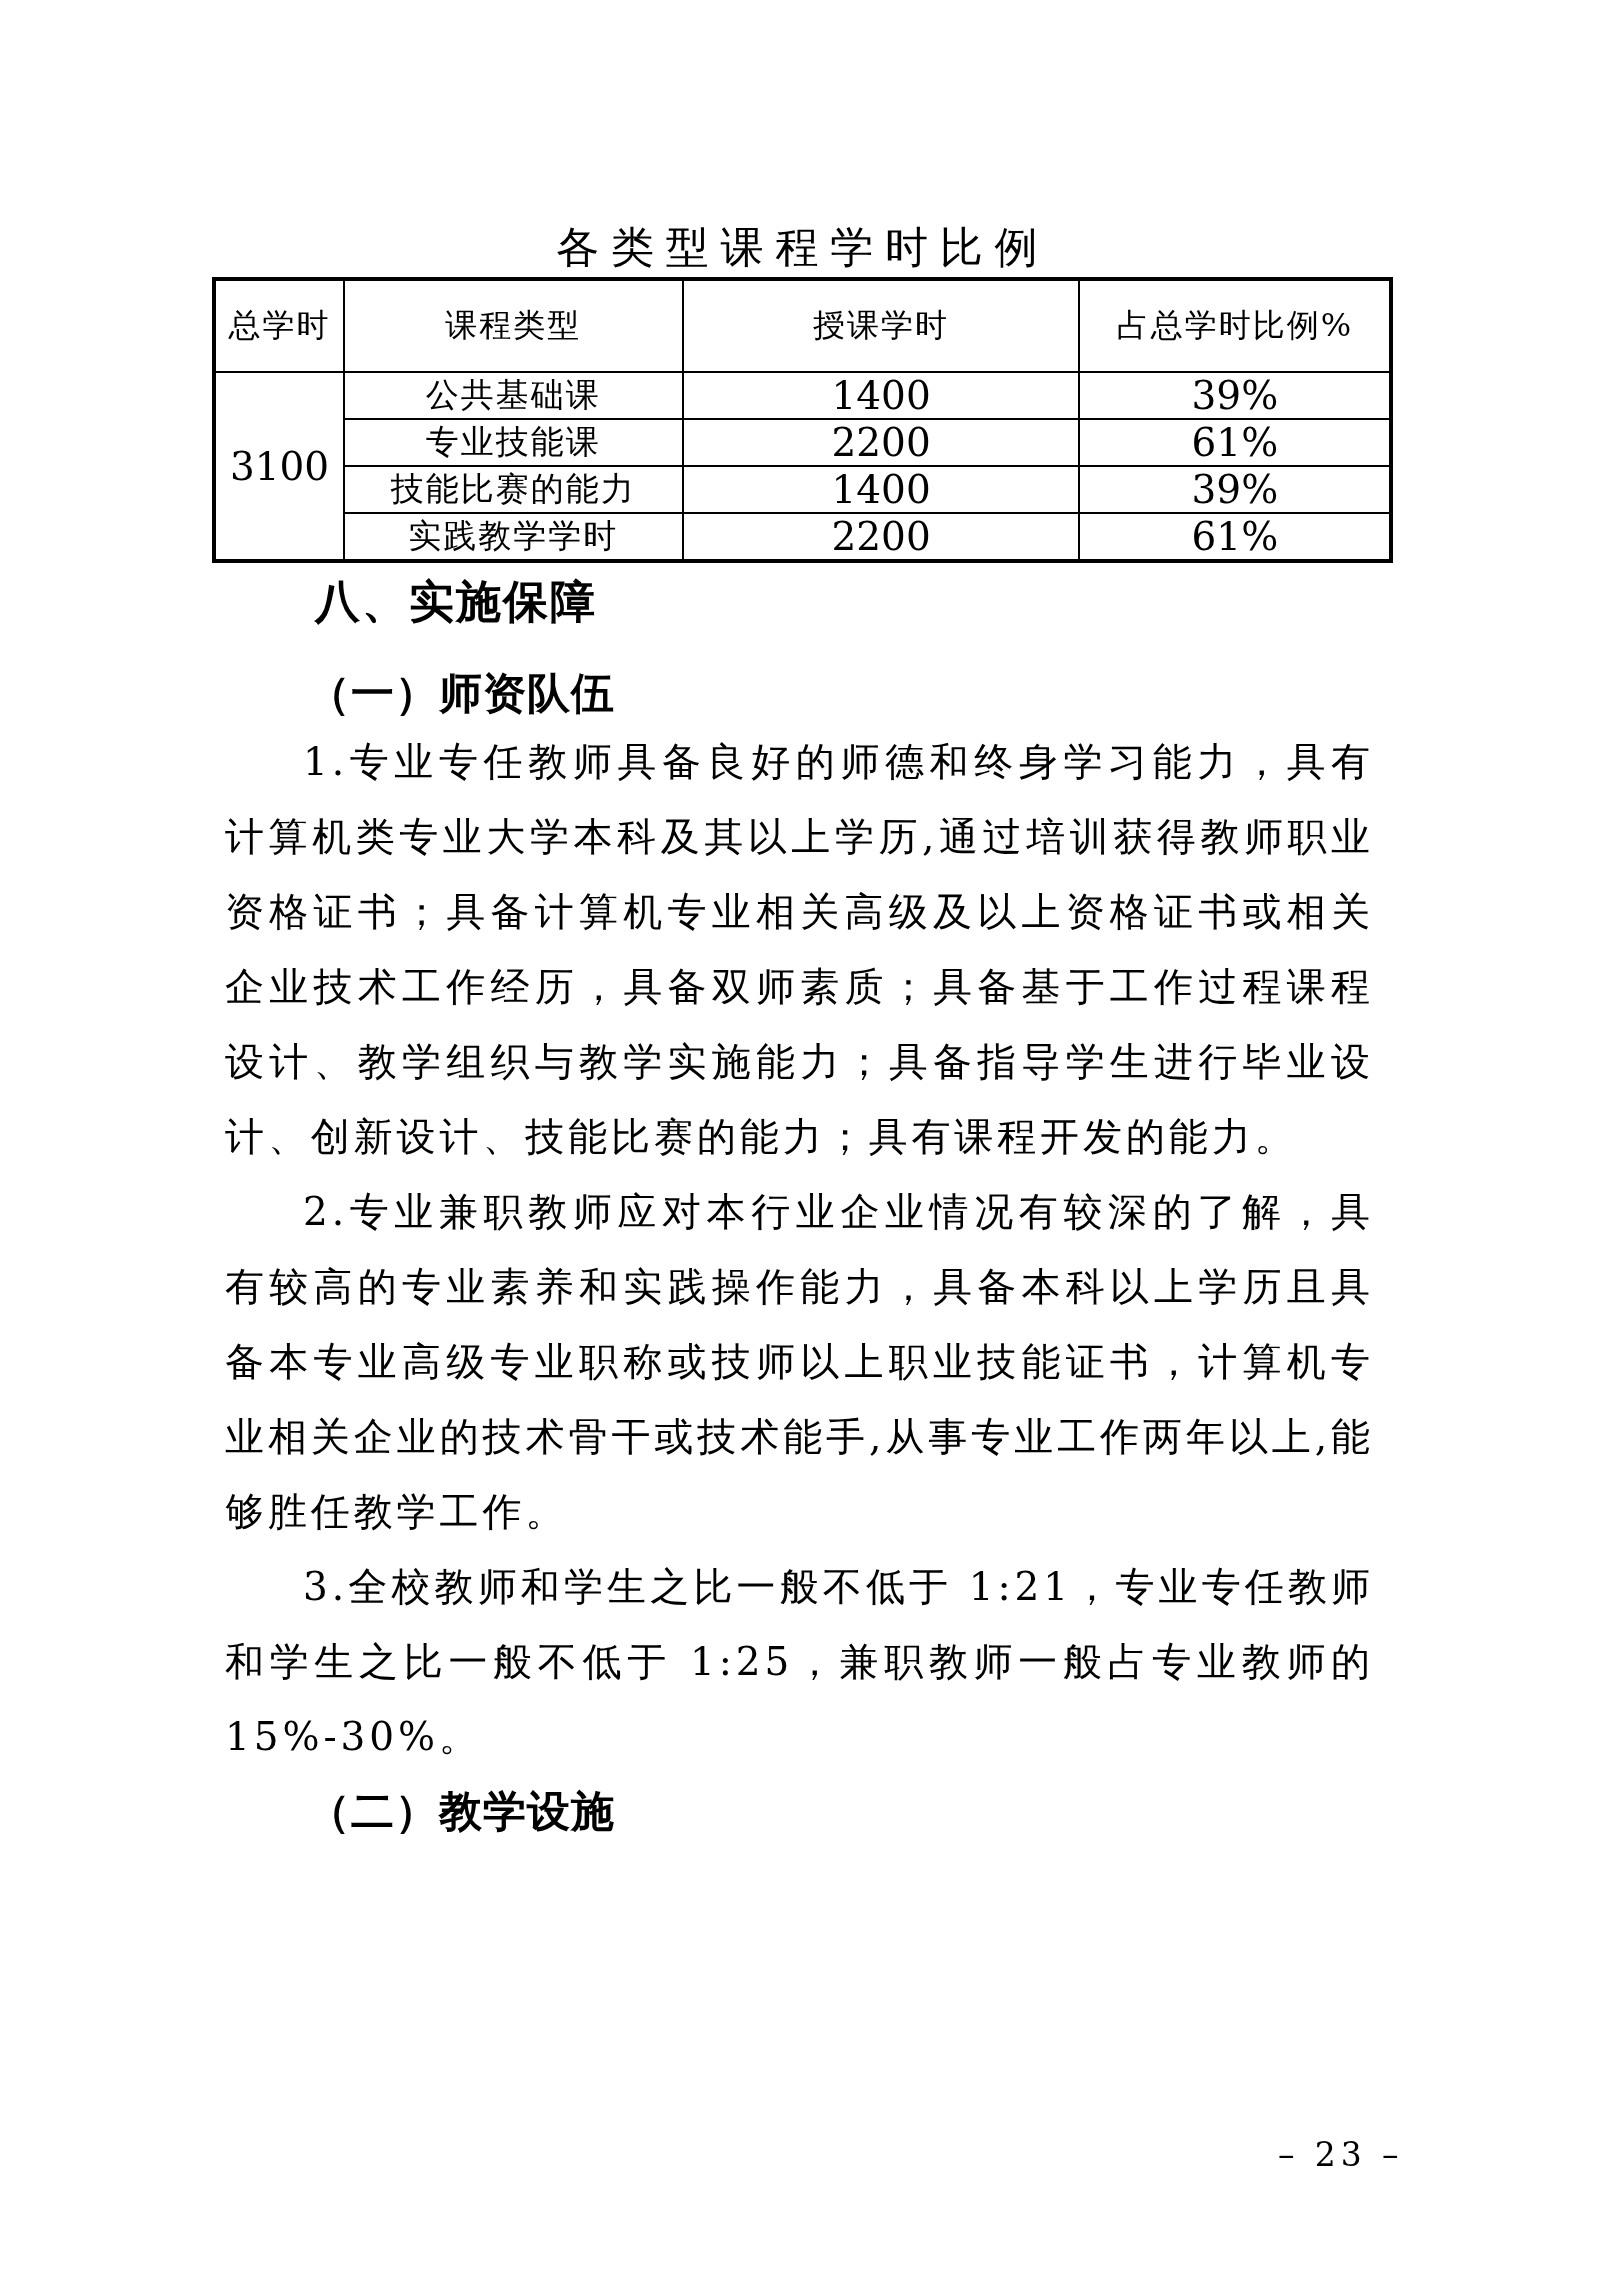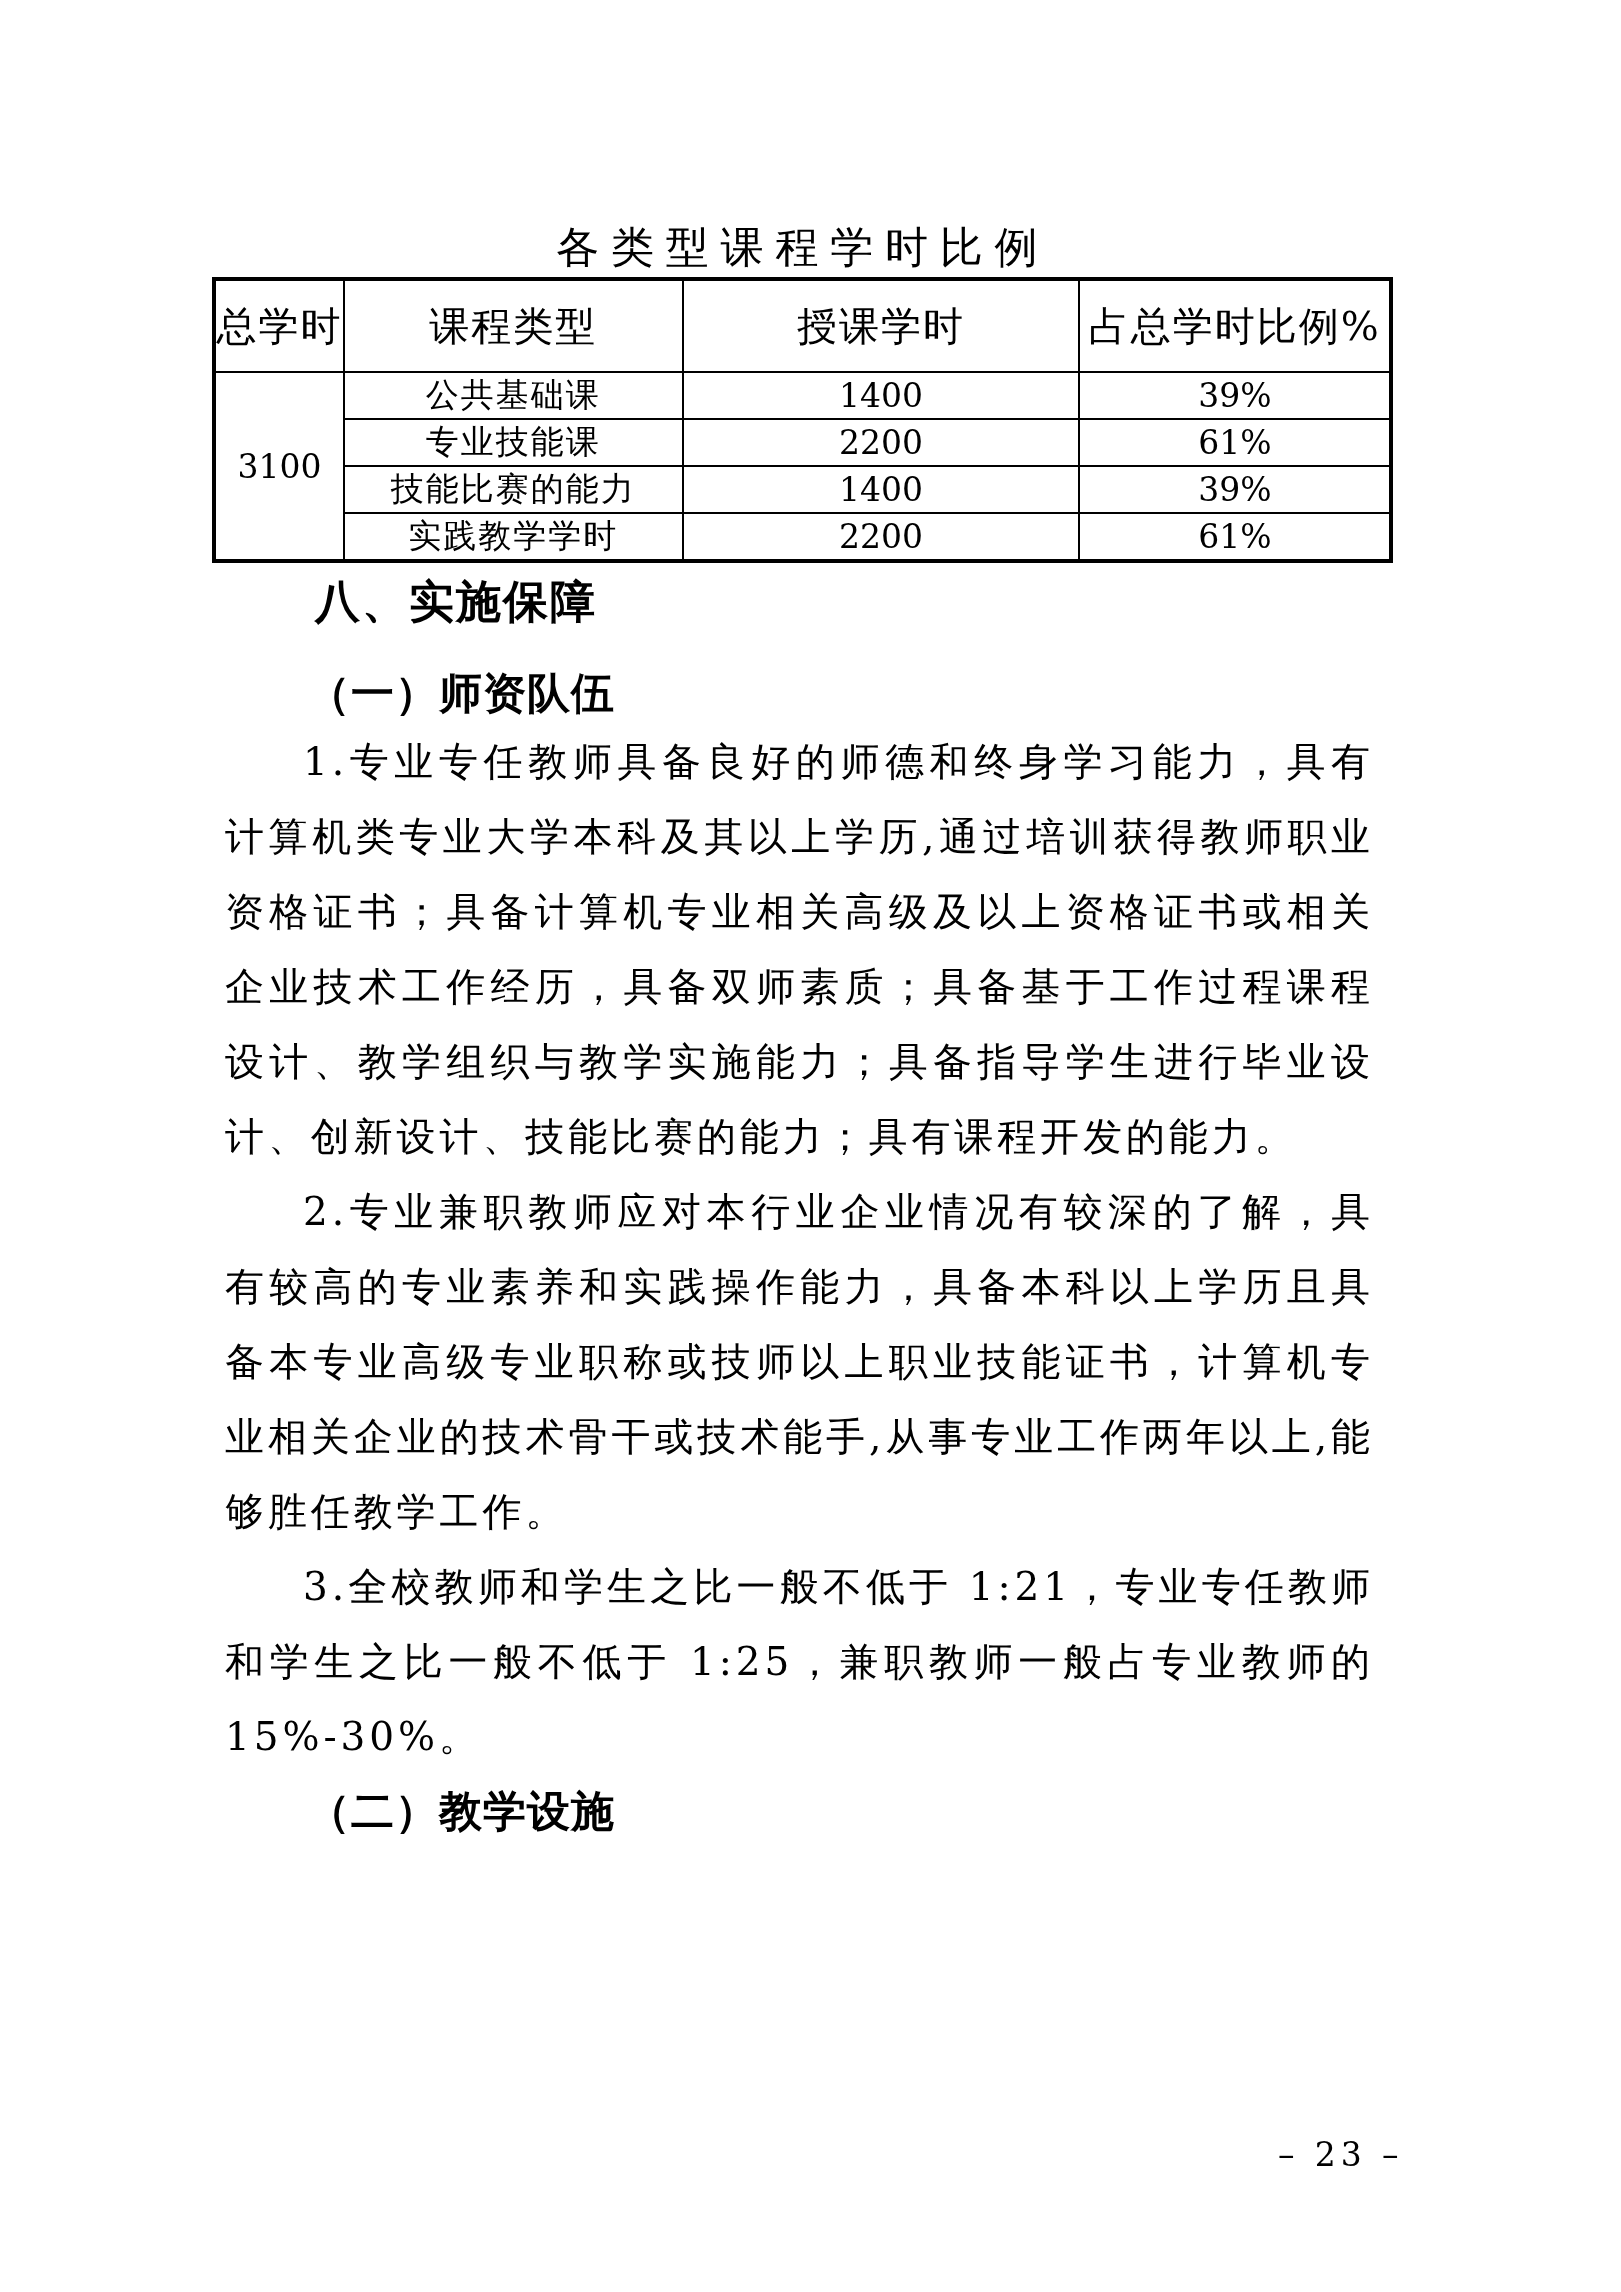--- a/index.html
+++ b/index.html
@@ -39,23 +39,23 @@
   table.hours-table th,
   table.hours-table td {
     border: 2px solid #000000;
     text-align: center;
     vertical-align: middle;
     font-weight: normal;
     padding: 0;
   }
   table.hours-table thead tr { height: 93px; }
   table.hours-table tbody tr { height: 44px; }
-  table.hours-table th { font-size: 40px; letter-spacing: 2px; }
+  table.hours-table th { font-size: 32px; letter-spacing: 2px; }
   td.cell-cn  { font-size: 33px; letter-spacing: 2px; }
-  td.cell-num { font-size: 33px; font-family: "DejaVu Serif", "Liberation Serif", serif; }
+  td.cell-num { font-size: 39px; font-family: "DejaVu Serif", "Liberation Serif", serif; }
   h2.section-heading {
     margin-top: 8px;
     line-height: 61px;
     font-size: 45px;
     font-weight: bold;
     letter-spacing: 2px;
     text-indent: 90px;
     font-family: "DejaVu Sans", "Liberation Sans", sans-serif;
   }
   h3.subsection-heading {

